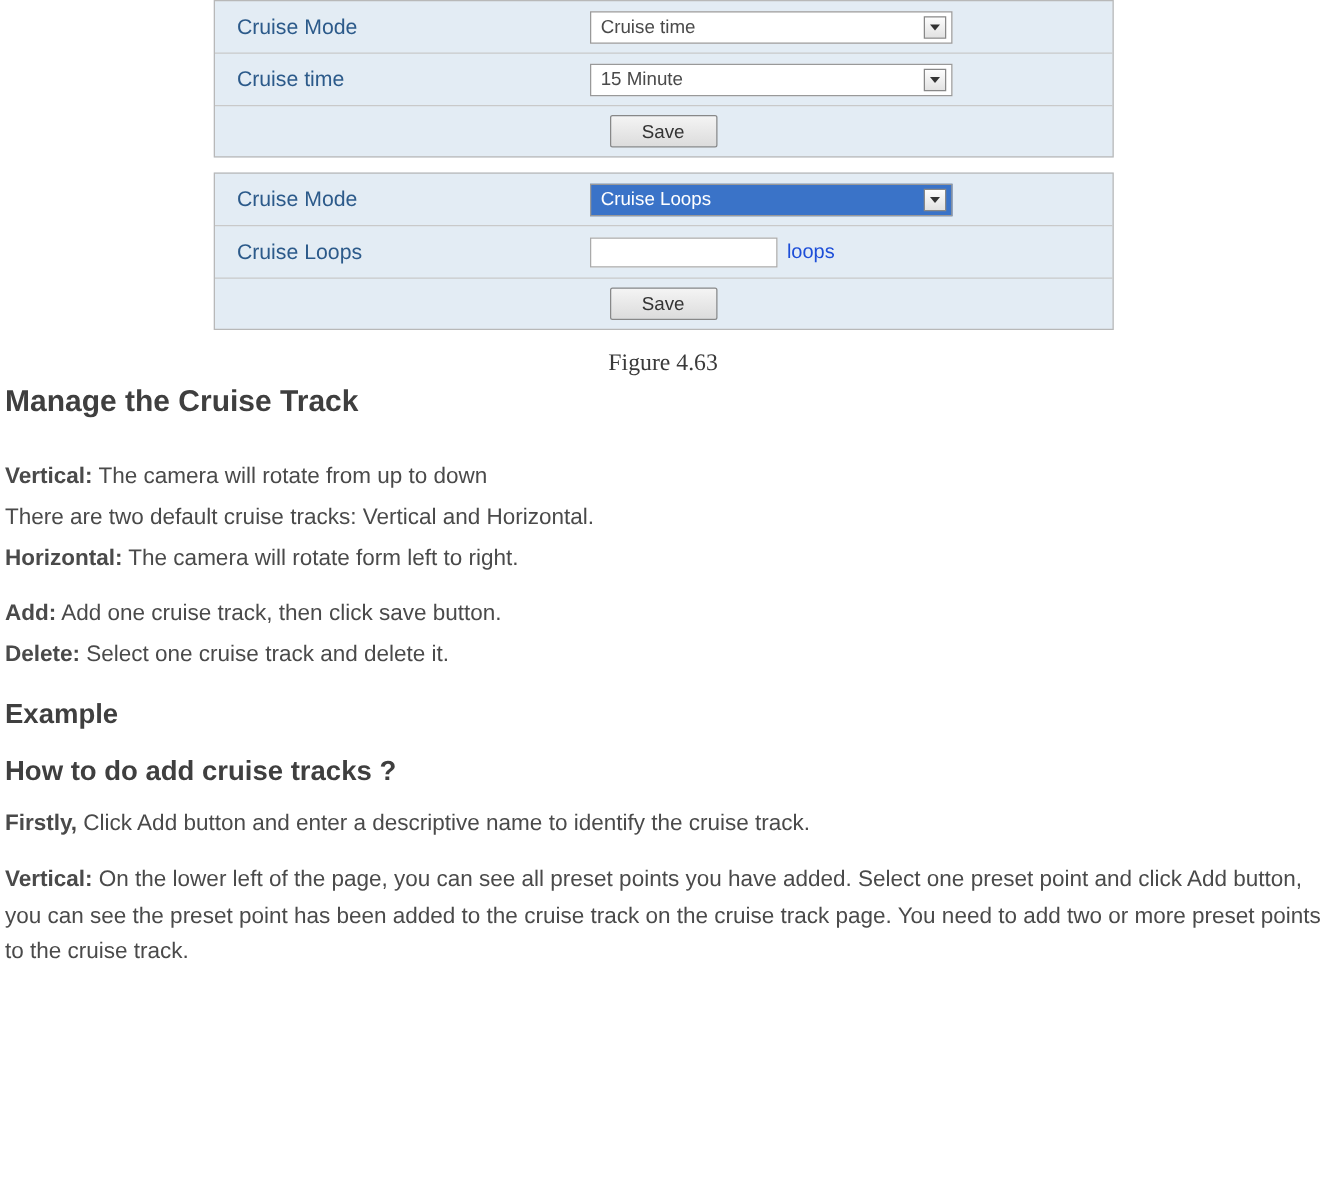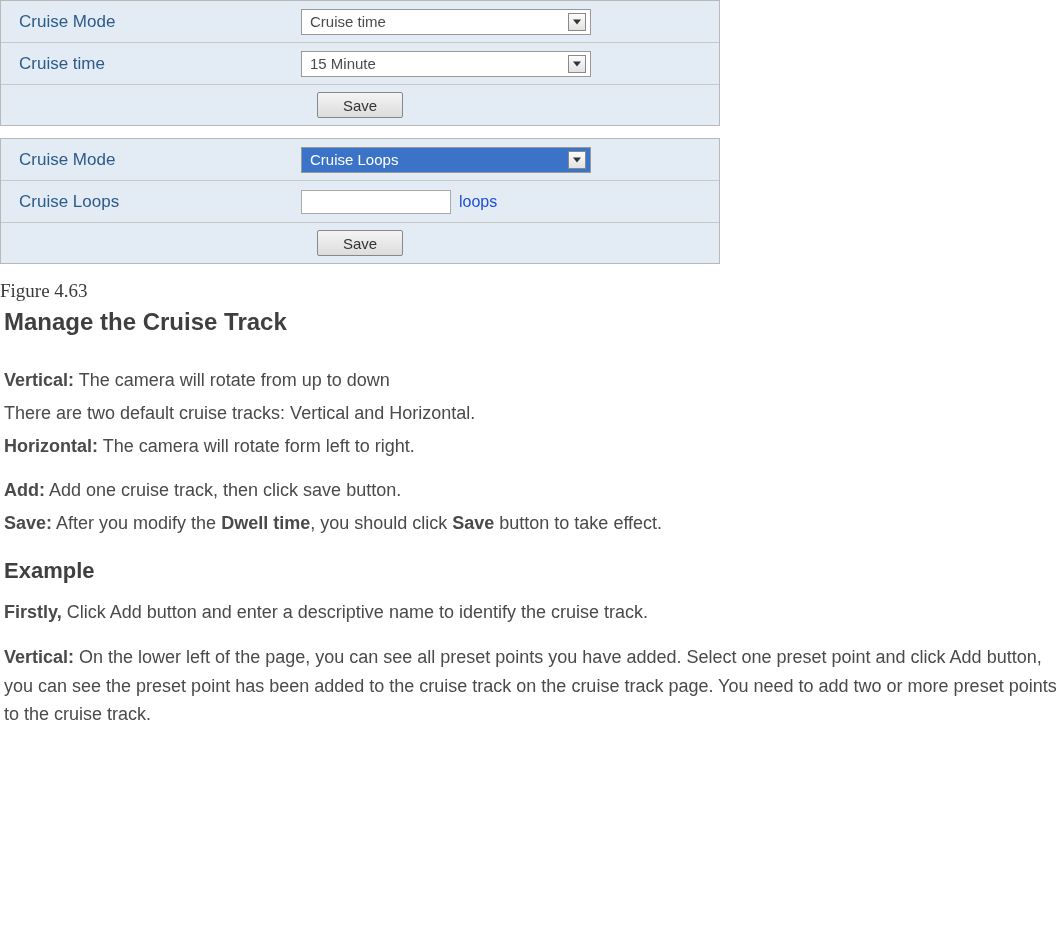--- a/index.html
+++ b/index.html
@@ -5,21 +5,21 @@
     * { box-sizing: border-box; margin: 0; padding: 0; }
     body {
       font-family: Arial, Helvetica, sans-serif;
       color: #4a4a4a;
       width: 1061px;
       background: #fff;
     }
     .figure-wrap {
       display: flex;
       flex-direction: column;
-      align-items: flex-start;
+      align-items: center;
     }
     .panel {
       width: 720px;
       border: 1px solid #b8b8b8;
       background: #e3ecf4;
       margin-bottom: 12px;
     }
     .row {
       display: flex;
       align-items: center;
@@ -204,27 +204,28 @@
   <p class="para">There are two default cruise tracks: Vertical and Horizontal.</p>
 
   <p class="para">
     <span class="b">Horizontal:</span><span> The camera will rotate form left to right.</span>
   </p>
 
   <p class="para gap">
     <span class="b">Add:</span><span> Add one cruise track, then click save button.</span>
   </p>
 
-
-  <p class="para">
-    <span class="b">Save:</span><span> After you modify the </span><span class="b">Dwell time</span><span>, you should click </span><span class="b">Save</span><span> button to take effect.</span>
-  </p>
+  <p class="para">
+    <span class="b">Delete:</span><span> Select one cruise track and delete it.</span>
+  </p>
+
 
   <h2 class="h-sub">Example</h2>
 
+  <h2 class="h-sub">How to do add cruise tracks ?</h2>
 
   <p class="para">
     <span class="b">Firstly,</span><span> Click Add button and enter a descriptive name to identify the cruise track.</span>
   </p>
 
   <p class="para gap">
     <span class="b">Vertical:</span><span> On the lower left of the page, you can see all preset points you have added. Select one preset point and click Add button, you can see the preset point has been added to the cruise track on the cruise track page. You need to add two or more preset points to the cruise track.</span>
   </p>
 </div>
 

